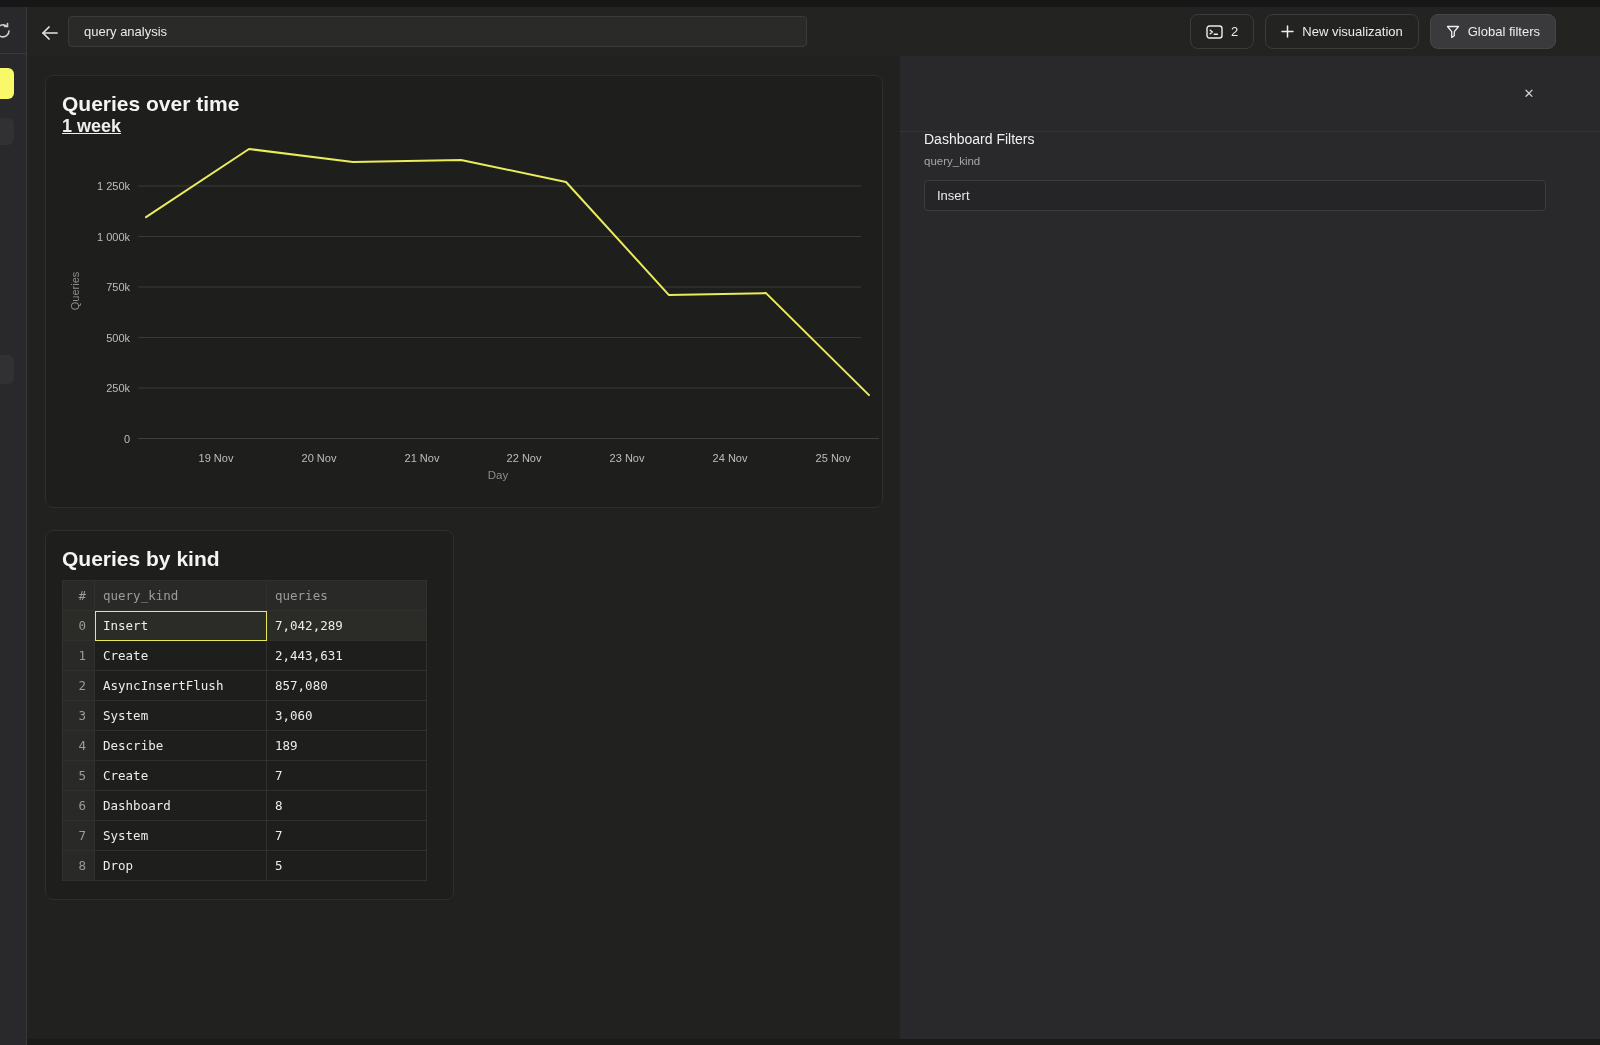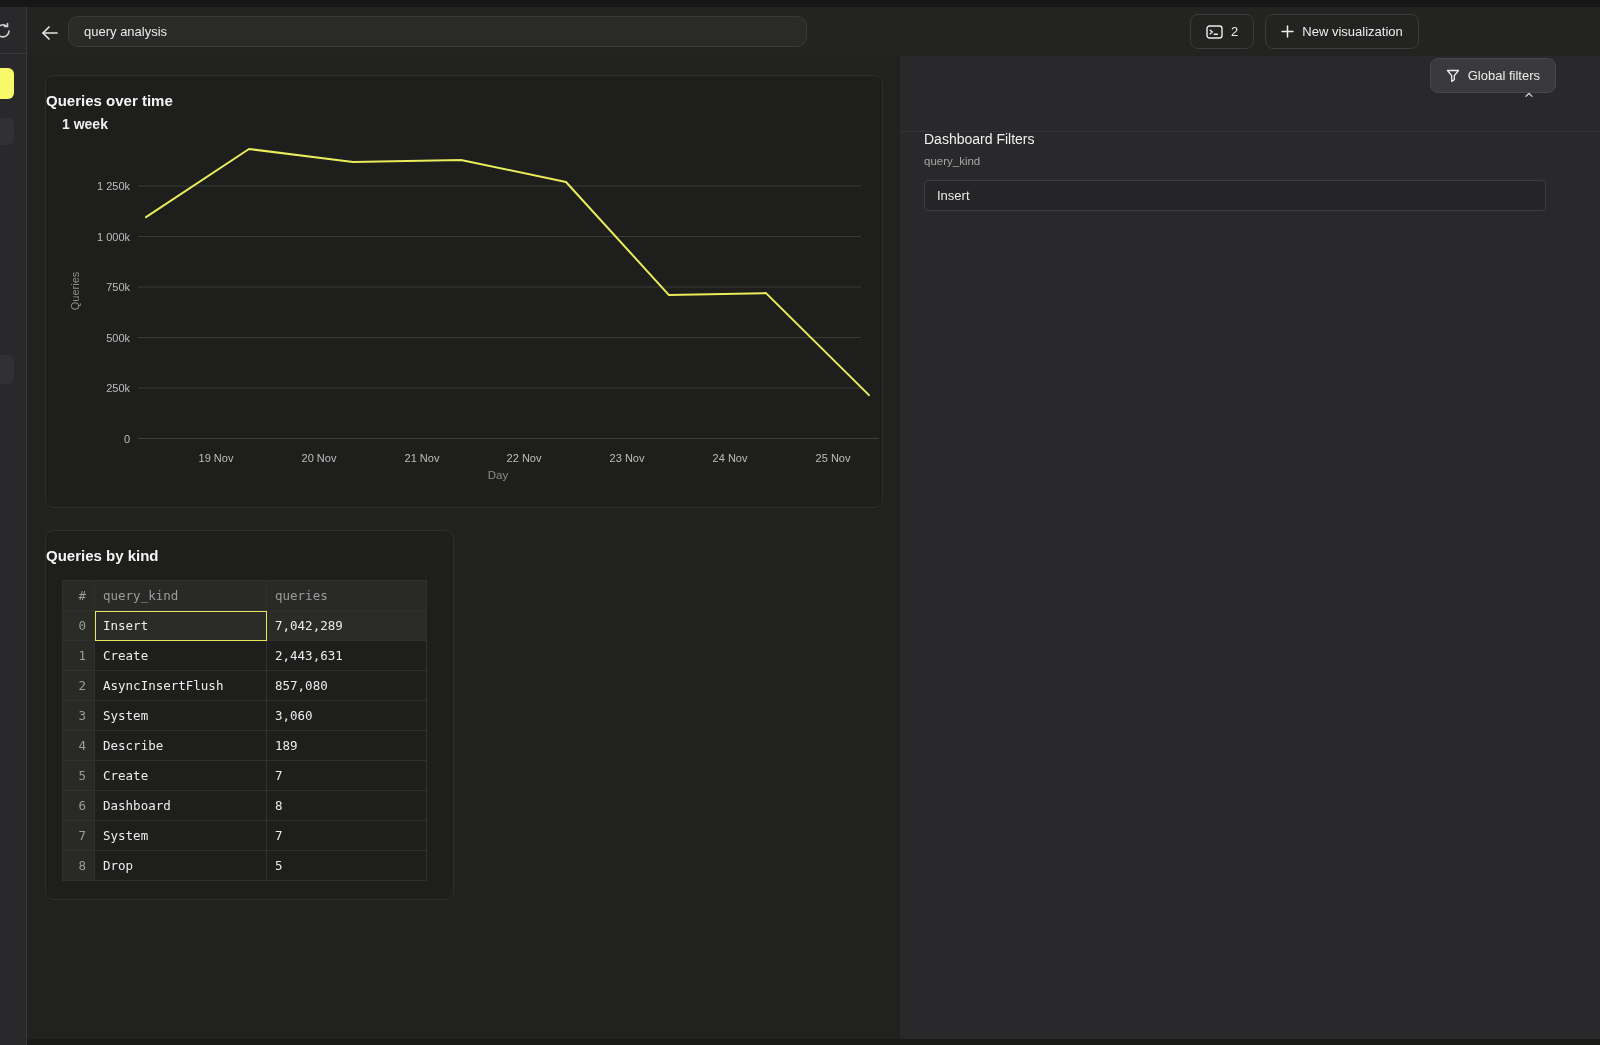--- a/index.html
+++ b/index.html
@@ -17,36 +17,36 @@
   .refresh-btn { position:absolute; left:-7px; top:21px; width:20px; height:20px; color:#cfcfcf; }
   .side-item { position:absolute; left:-9px; width:23px; border-radius:6px; }
   .side-item.active  { background:#f8f868; }
   .side-item.default { background:#313133; }
 
   
   .topbar { position:absolute; left:27px; top:7px; width:1573px; height:49px; background:#232322; z-index:20; }
   .back-btn { position:absolute; left:10px; top:13px; width:26px; height:26px; display:flex; align-items:center;
               justify-content:center; color:#e3e3e3; font-size:18px; cursor:pointer; background:none; border:none; }
   .title-input { position:absolute; left:41px; top:9px; width:739px; height:31px; background:#2a2a29;
-                 border:1px solid #3a3a3a; border-radius:10px; color:#eaeaea; font-size:13px; padding:0 15px;
+                 border:1px solid #3a3a3a; border-radius:4px; color:#eaeaea; font-size:13px; padding:0 15px;
                  font-family:"Liberation Sans", sans-serif; }
   .topbar-actions { position:absolute; right:44px; top:7px; height:35px; display:flex; gap:11px; }
   .tb-btn { display:flex; align-items:center; gap:8px; height:35px; padding:0 15px; border-radius:8px;
             background:transparent; border:1px solid #3b3b3d; color:#ededed; font-size:13px; font-weight:500;
             font-family:"Liberation Sans", sans-serif; cursor:pointer; white-space:nowrap; }
-  .tb-btn.filled { background:#3a3a3d; border-color:#47474a;margin-top:44px; }
+  .tb-btn.filled { background:#3a3a3d; border-color:#47474a; }
   .tb-btn svg { display:block; }
 
   
   .main-col { position:absolute; left:27px; top:56px; width:873px; height:983px; background:#21211f; z-index:10; }
   .card { position:absolute; background:#1e1e1c; border:1px solid #2e2e2c; border-radius:8px; }
   .chart-card { left:18px; top:19px; width:838px; height:433px; }
   .table-card { left:18px; top:474px; width:409px; height:370px; }
-  .card-title { position:absolute; left:0; top:16px; font-size:15px; font-weight:700; color:#f4f4f4; }
-  .card-subtitle { position:absolute; left:16px; top:40px; font-size:14px; font-weight:700; color:#efefef; }
+  .card-title { position:absolute; left:16px; top:16px; font-size:21px; font-weight:700; color:#f4f4f4; }
+  .card-subtitle { position:absolute; left:16px; top:40px; font-size:18px; font-weight:700; color:#efefef;text-decoration:underline; }
   .chart-svg { position:absolute; left:0; top:0; }
 
   
   .qtable { position:absolute; left:16px; top:49px; width:364px; border-collapse:collapse; table-layout:fixed;
             font-family:"DejaVu Sans Mono", monospace; font-size:12.5px; border:1px solid #30302e; }
   .qtable col.c-idx  { width:32px; }
   .qtable col.c-kind { width:172px; }
   .qtable col.c-val  { width:160px; }
   .qtable th, .qtable td { height:30px; border:1px solid #30302e; font-weight:400; overflow:hidden; }
   .qtable th { background:#292927; color:#9c9c9c; text-align:left; padding-left:8px; }

